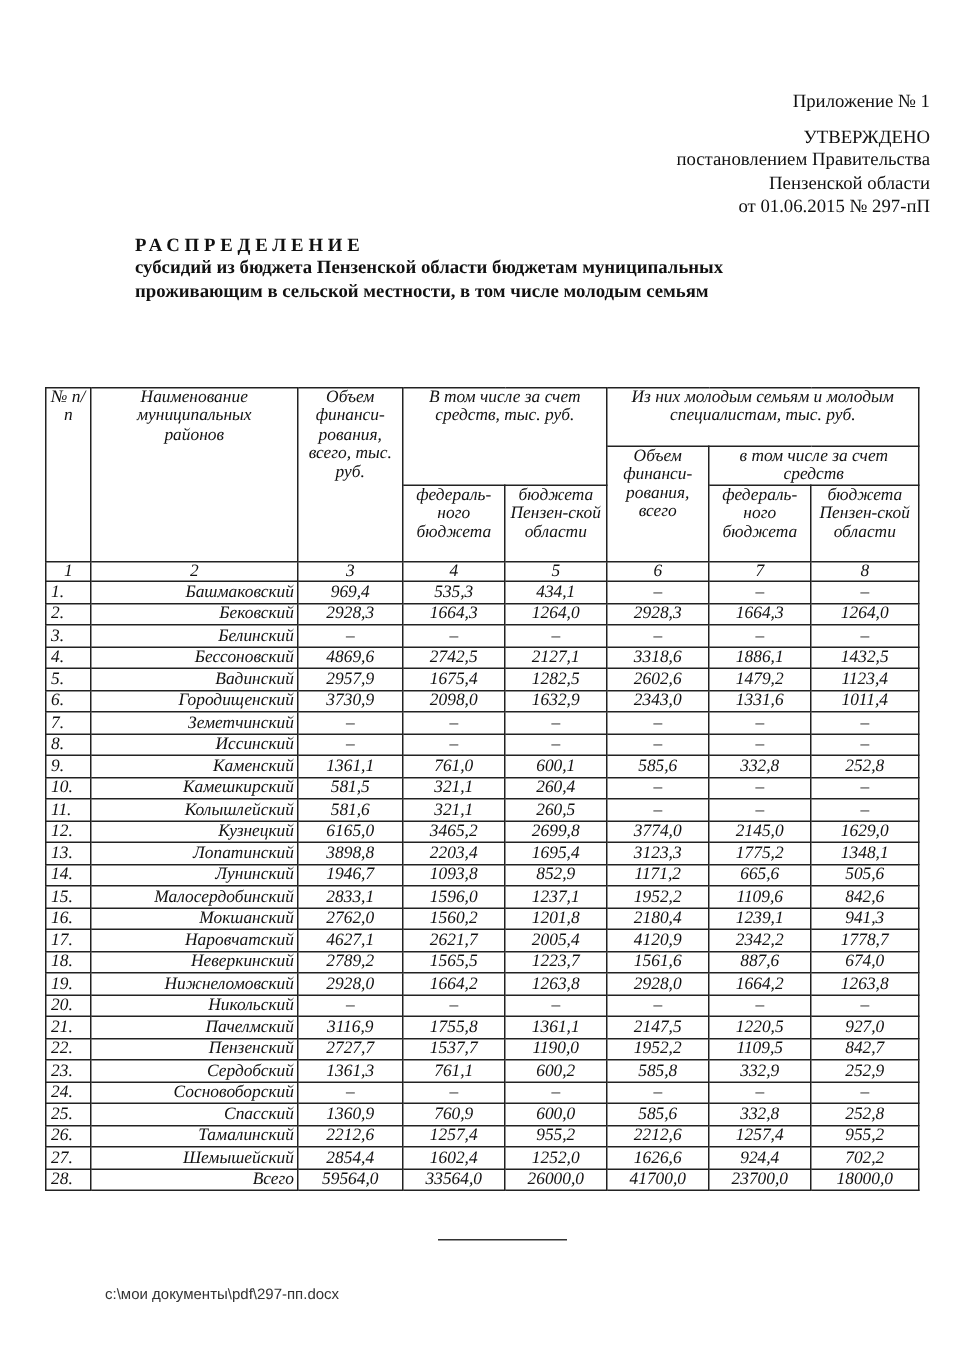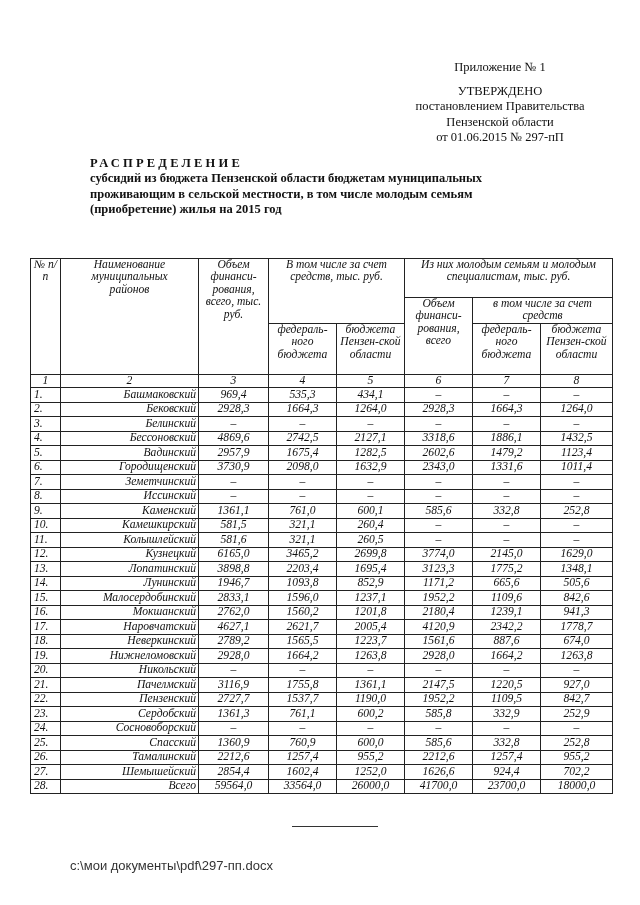--- a/index.html
+++ b/index.html
@@ -1,50 +1,49 @@
 <!DOCTYPE html>
 <html><head>
 <meta charset="utf-8">
 <style>
   html, body { margin:0; padding:0; background:#ffffff; }
   body { width:640px; height:905px; position:relative; overflow:hidden;
          font-family:"Liberation Serif", "DejaVu Serif", serif; color:#111; }
-  .approval { position:absolute; left:380px; top:60px; width:240px; text-align:center;
+  .approval { position:absolute; left:380px; top:60px; width:240px; text-align:right;
               font-size:12.5px; line-height:15.5px; }
   .approval .annex { margin-bottom:8px; }
   .title-block { position:absolute; left:90px; top:156px; width:460px; text-align:left;
                  font-weight:bold; font-size:12.5px; line-height:15.3px; }
   .title-block .heading { letter-spacing:3.2px; font-size:12.5px; }
   table.grid { position:absolute; left:30px; top:258px; border-collapse:collapse;
                font-size:11.6px; line-height:12.4px; table-layout:fixed;font-style:italic; }
   table.grid td { border:1px solid #222; padding:0 2px; vertical-align:top; text-align:center; }
   table.grid td.name { text-align:right; padding-left:4px; }
   table.grid td.num { text-align:left; padding-left:3px; }
   table.grid tr.row td { height:13.5px; vertical-align:middle; }
   table.grid tr.colnums td { height:12px; vertical-align:middle; }
   .signature-line { position:absolute; left:292px; top:826px; width:86px; border-top:1px solid #333; }
-  .file-path { position:absolute; left:70px; top:858px; font-size:13px; color:#333;
+  .file-path { position:absolute; left:70px; top:858px; font-size:10px; color:#333;
                font-family:"Liberation Sans", sans-serif; }
 </style>
 </head>
 <body>
 
 <div class="approval">
   <div class="annex">Приложение № 1</div>
   <div>УТВЕРЖДЕНО</div>
   <div>постановлением Правительства</div>
   <div>Пензенской области</div>
   <div>от 01.06.2015  № 297-пП</div>
 </div>
 
 <div class="title-block">
   <div class="heading">РАСПРЕДЕЛЕНИЕ</div>
   <div>субсидий из бюджета Пензенской области бюджетам муниципальных</div>
   <div>проживающим в сельской местности, в том числе молодым семьям</div>
-  <div>(приобретение) жилья на 2015 год</div>
 </div>
 
 <table class="grid">
   <colgroup>
     <col style="width:30px">
       <col style="width:138px">
       <col style="width:70px">
     <col style="width:68px">
       <col style="width:68px">
       <col style="width:68px">

